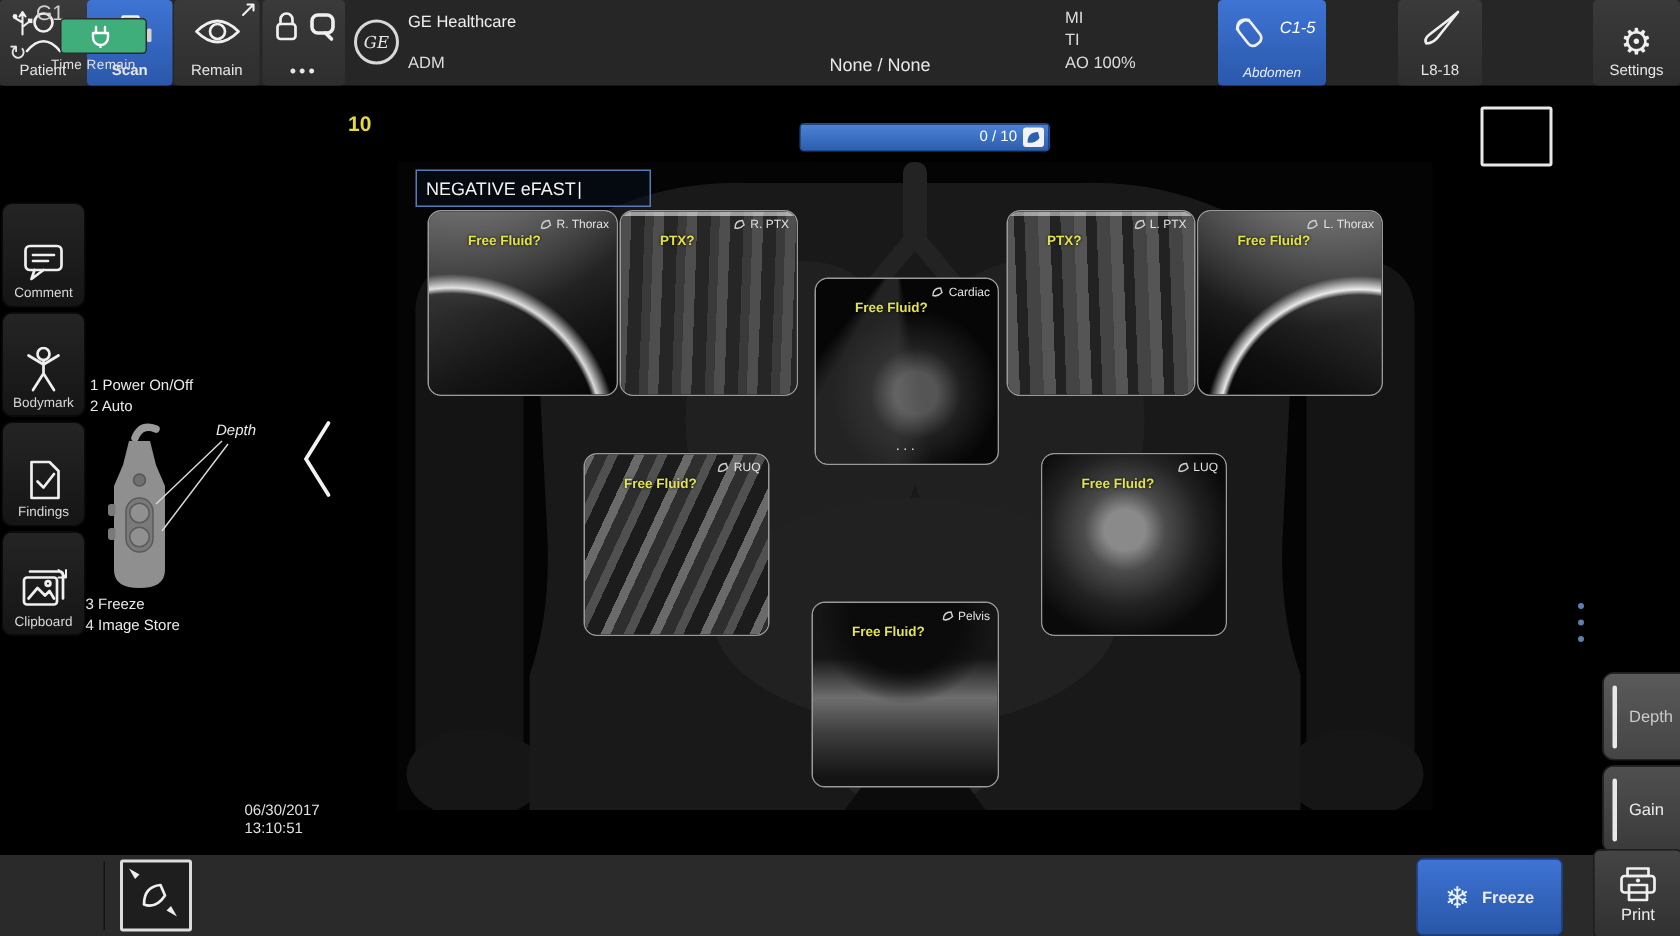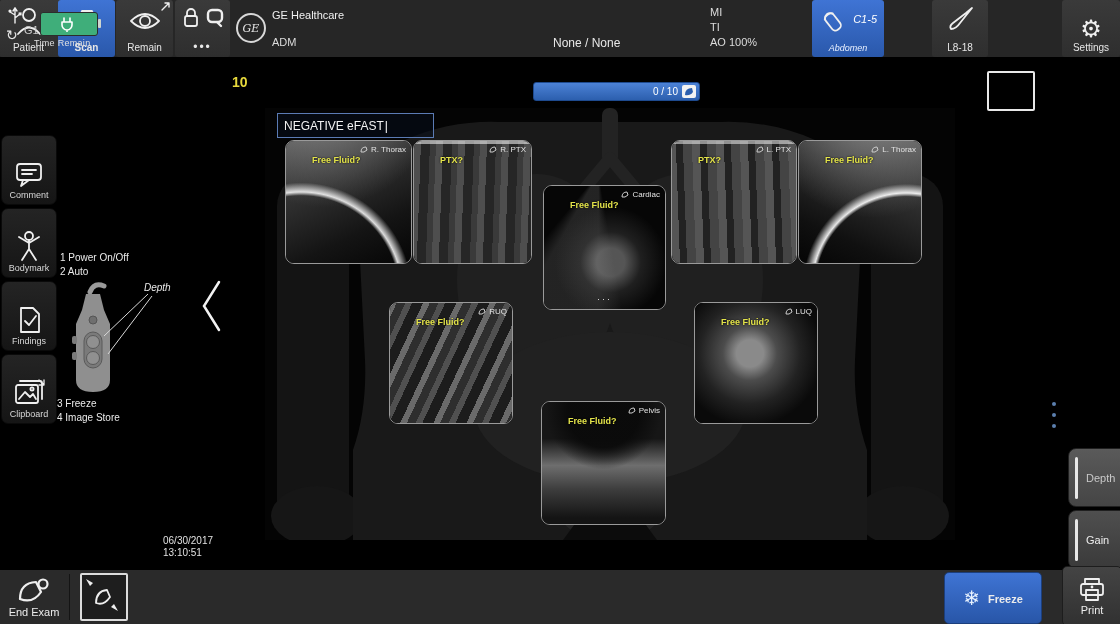--- a/index.html
+++ b/index.html
@@ -23,21 +23,21 @@
   #patient-name{left:553px;top:36px;font-size:12px;color:#e8e8e8;}
   .acq{font-size:11px;color:#dcdcdc;line-height:15px;}
   #probe-active{left:812px;width:72px;}
   #probe-active .pname{font-size:11px;font-style:italic;color:#fff;}
   #probe-active .ppreset{font-size:9px;font-style:italic;color:#e8f0ff;}
   #probe2{left:932px;width:56px;}
   #status-cluster{left:945px;top:0;width:113px;height:57px;background:linear-gradient(#3a3a3a,#2e2e2e);border-radius:3px;}
   #battery{left:40px;top:12px;width:56px;height:22px;background:#3fae7a;border-radius:3px;border:1px solid #2c2c2c;}
   #battery:after{content:"";position:absolute;right:-4px;top:6px;width:3px;height:9px;background:#cfd6cf;border-radius:1px;}
   #battery-label{left:34px;top:38px;font-size:9px;color:#e0e0e0;letter-spacing:.3px;}
-  #usb-label{left:24px;top:24px;font-size:11px;color:#cfcfcf;}
+  #usb-label{left:24px;top:0;font-size:14px;color:#cfcfcf;}
   #sync-icon{left:6px;top:28px;font-size:14px;color:#e6e6e6;line-height:14px;}
   #settings-btn{left:1062px;width:58px;}
   #settings-gear{font-size:24px;line-height:26px;color:#efefef;}
   #tools-group{left:175px;top:0;width:55px;height:57px;background:linear-gradient(#3a3a3a,#2e2e2e);border-radius:3px;}
   #more-ellipsis{left:0;right:0;bottom:3px;text-align:center;font-size:12px;letter-spacing:2px;color:#e8e8e8;}
   
   .side-btn{position:absolute;left:1px;width:56px;height:70px;background:linear-gradient(#242424,#151515);
             border:1px solid #0a0a0a;border-radius:7px;display:flex;flex-direction:column;align-items:center;
             justify-content:flex-end;padding-bottom:4px;box-sizing:border-box;cursor:pointer;}
   .side-btn .lbl{font-size:9px;color:#d8d8d8;}
@@ -407,27 +407,20 @@
     <span class="bar"></span>
     <span class="lbl" style="color:#c9c9c9;">Depth</span>
   </div>
   <div class="paddle" style="top:510px;">
     <span class="bar"></span>
     <span class="lbl">Gain</span>
   </div>
 
   <div id="bottombar" class="abs">
 
-    <div id="end-exam-btn" class="bb-btn">
-      <svg width="36" height="28" viewBox="0 0 36 28">
-        <path class="icon-line" style="stroke-width:2.2" d="M4,22 Q4,6 20,5 L25,15 Q17,27 4,22 Z"></path>
-        <circle class="icon-line" style="stroke-width:2.2" cx="27" cy="7" r="4.5" fill="#2a2a2a"></circle>
-      </svg>
-      <span class="lbl">End Exam</span>
-    </div>
     <div id="vsep1" class="abs"></div>
 
     <div id="resize-btn" class="bb-btn">
       <div id="resize-frame">
         <svg width="40" height="40" viewBox="0 0 40 40">
           <path class="icon-line" d="M14,28 Q14,16 25,15 L28,22 Q22,31 14,28 Z"></path>
           <path d="M4,4 L11,8 L8,11 Z" fill="#efefef"></path>
           <path d="M36,36 L29,32 L32,29 Z" fill="#efefef"></path>
         </svg>
       </div>

